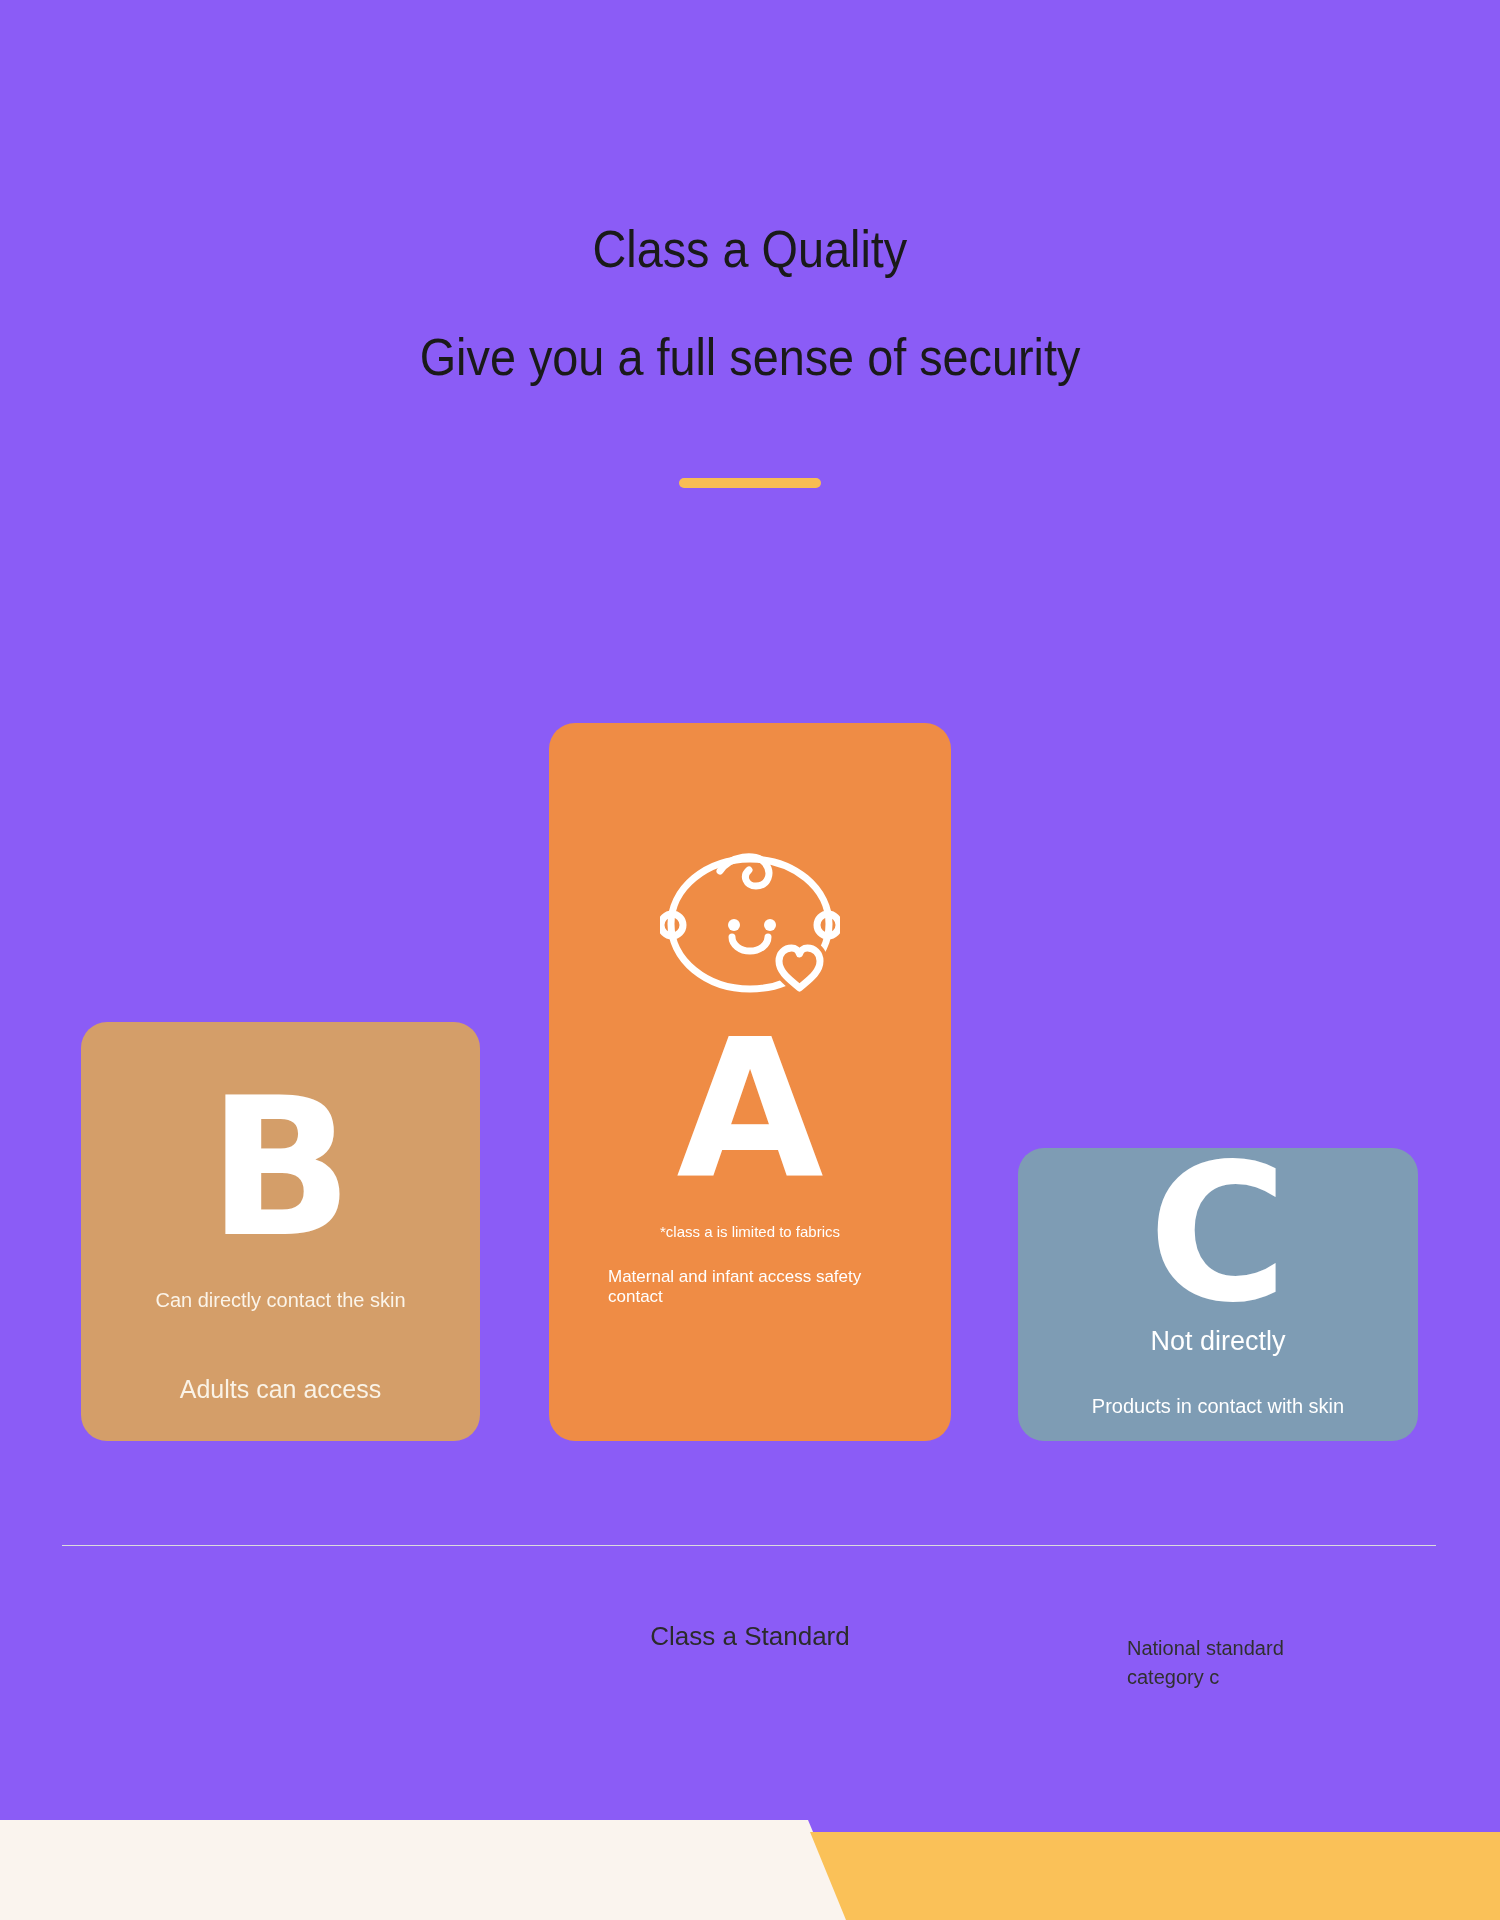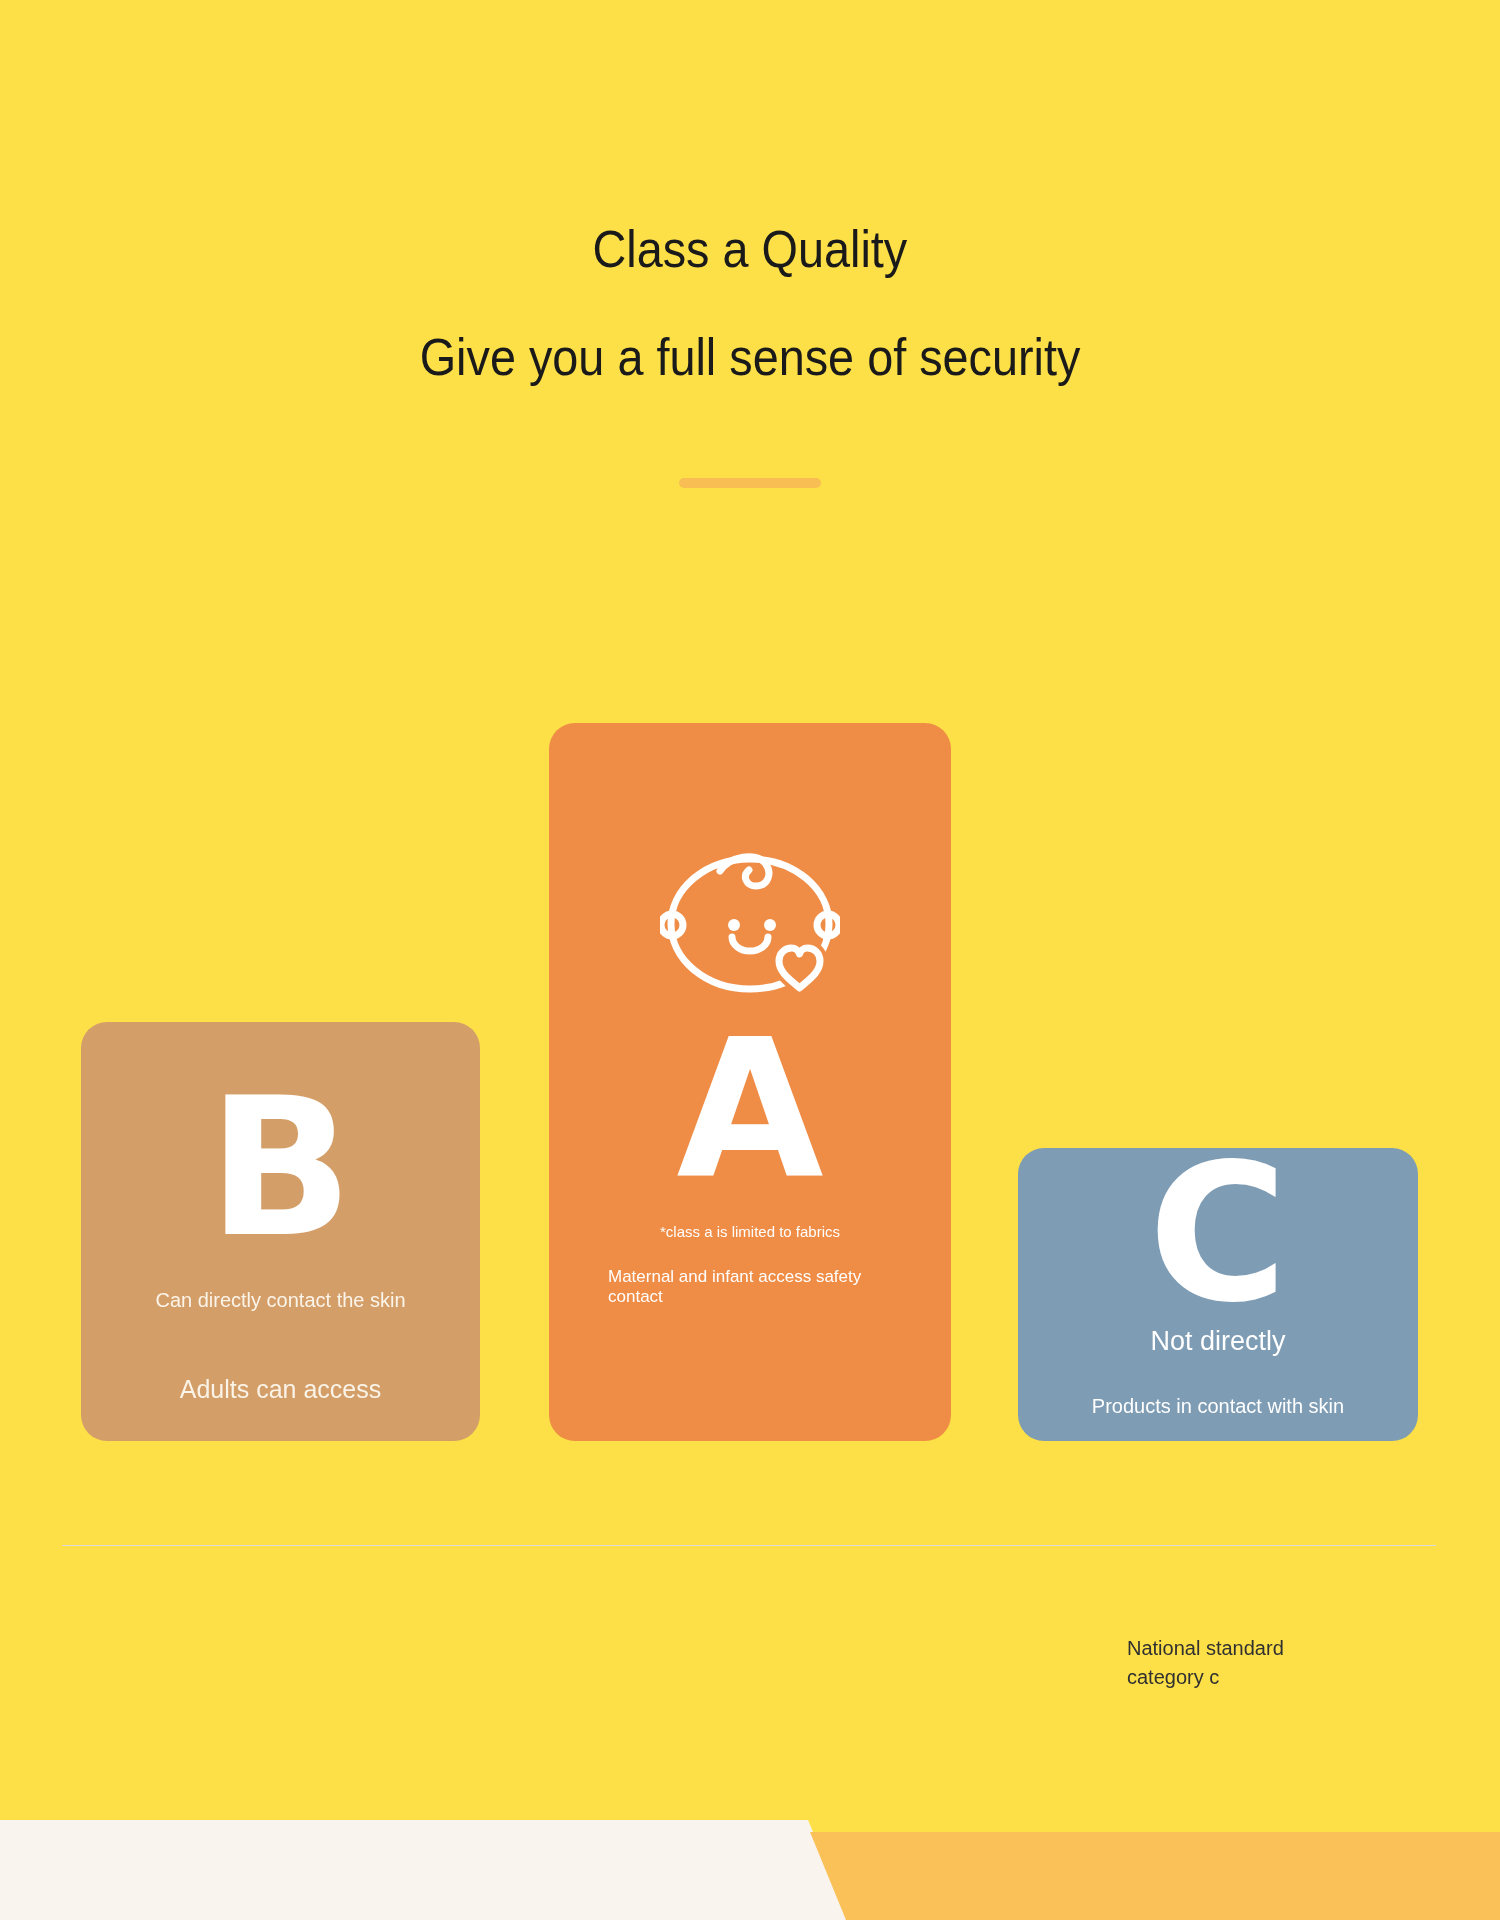--- a/index.html
+++ b/index.html
@@ -1,18 +1,18 @@
 <!DOCTYPE html>
 <html><head>
 <meta charset="utf-8">
 <style>
   html,body{margin:0;padding:0;background:#fff;}
   .page{
     position:relative;width:1500px;height:1920px;margin:0 auto;
-    background:#fde047;overflow:hidden;
+    background:#8b5cf6;overflow:hidden;
     font-family:"Liberation Sans", sans-serif;
   }
   .abs{position:absolute;}
   
   .title,.subtitle{
     left:0;width:1500px;text-align:center;color:#1a1a1a;
     font-weight:400;margin:0;
   }
   .title{top:219px;font-size:52px;line-height:60px;}
   .subtitle{top:327px;font-size:52px;line-height:60px;}
@@ -112,18 +112,19 @@
     <div class="a-desc">Maternal and infant access safety contact</div>
   </section>
 
   <section class="abs card card-c" style="background: rgb(126, 156, 180);">
     <div class="letter">C</div>
     <div class="card-text c-line1">Not directly</div>
     <div class="card-text c-line2">Products in contact with skin</div>
   </section>
 
   <div class="abs rule"></div>
+  <div class="abs flabel flabel-center">Class a Standard</div>
   <div class="abs flabel flabel-right">National standard category c</div>
 
   <div class="abs deco-beige" style="background: rgb(250, 244, 238);"></div>
   <div class="abs deco-yellow" style="background: rgb(250, 193, 88);"></div>
 
 </div>
 
 </body></html>

